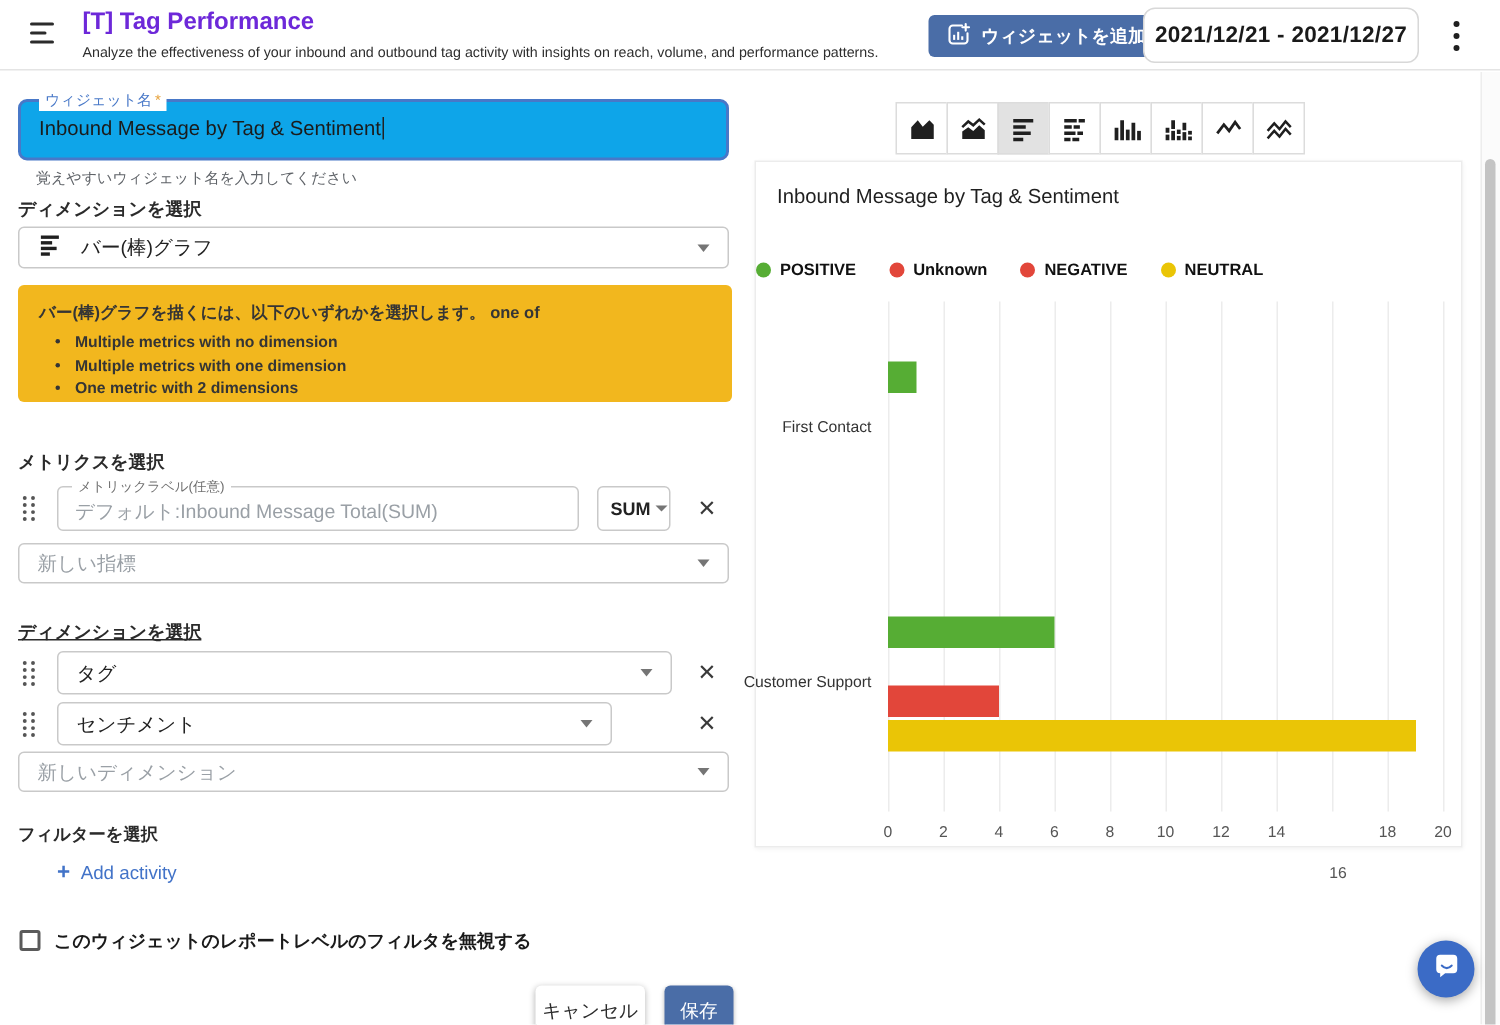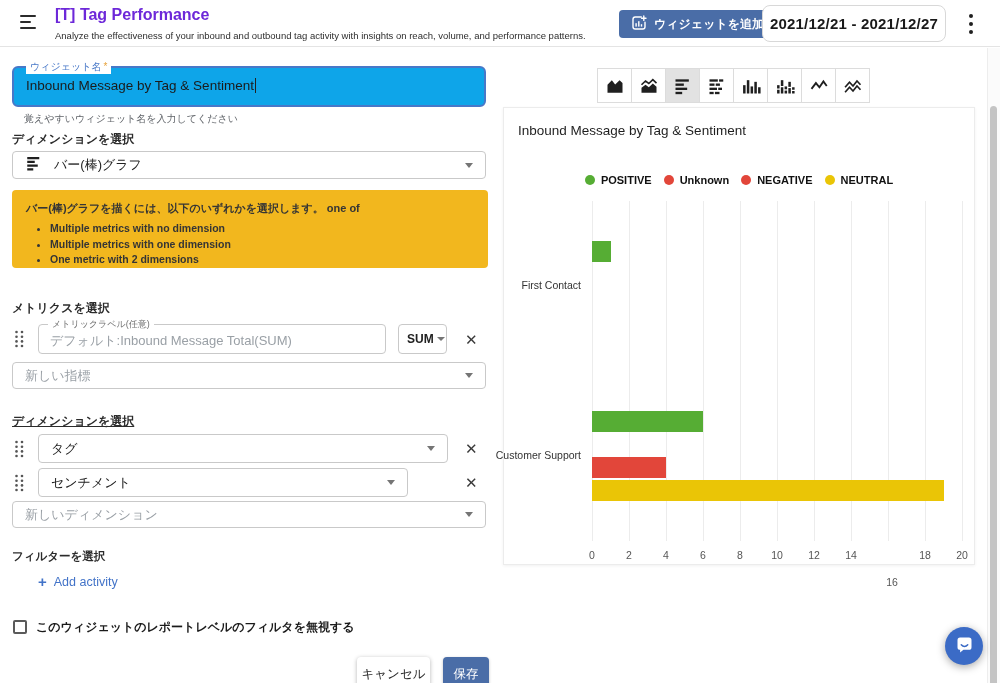--- a/index.html
+++ b/index.html
@@ -68,21 +68,21 @@
   
   .ct-toolbar { position:absolute; left:597px; top:68px; display:flex; }
   .ct-btn { width:35px; height:35px; border:1px solid #dcdcdc; background:#fff; display:flex; align-items:center; justify-content:center; cursor:pointer; margin-left:-1px; }
   .ct-btn:first-child { margin-left:0; }
   .ct-btn.selected { background:#e2e2e2; }
   .ct-btn svg { display:block; }
 
   
   .card { position:absolute; left:503px; top:107px; width:472px; height:458px; background:#fff; border:1px solid #ececec; box-shadow:0 1px 3px rgba(0,0,0,.06); }
   .card-title { position:absolute; left:14px; top:15px; font-size:13.5px; color:#1f1f1f; }
-  .legend { position:absolute; left:0; right:0; top:66px; display:flex; justify-content:center; gap:12px; }
+  .legend { position:absolute; left:0; right:0; top:66px; display:flex; justify-content:flex-start; gap:22px; }
   .legend .li { display:flex; align-items:center; gap:6px; font-size:11px; font-weight:700; color:#111; }
   .legend .dot { width:10px; height:10px; border-radius:50%; }
   #chart-plot { position:absolute; left:88px; top:93px; width:370px; height:340px; }
   .gridline { position:absolute; top:0; width:1px; height:340px; background:#ececec; }
   .bar { position:absolute; left:0; height:21px; }
   .tick-label { position:absolute; top:348px; width:40px; text-align:center; font-size:10.5px; color:#555; }
   .cat-label { position:absolute; right:calc(100% + 11px); width:95px; text-align:right; white-space:nowrap; font-size:10.5px; color:#333; }
 
   
   .scroll-track { position:absolute; right:0; top:48px; width:13px; height:635px; background:#fbfbfb; border-left:1px solid #ededed; }

